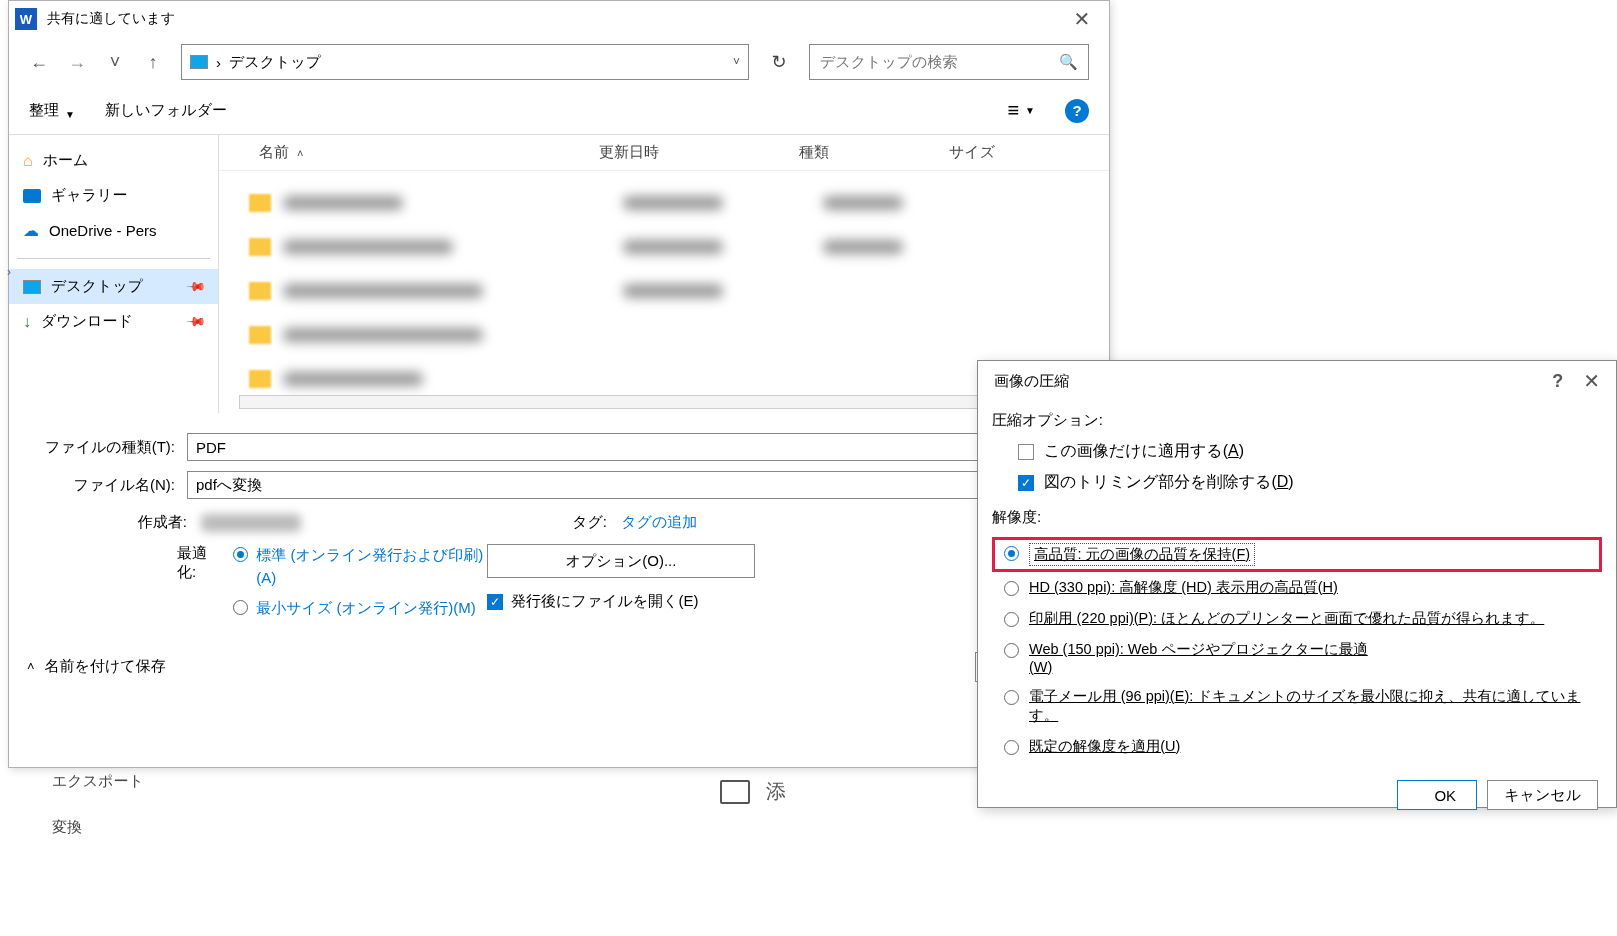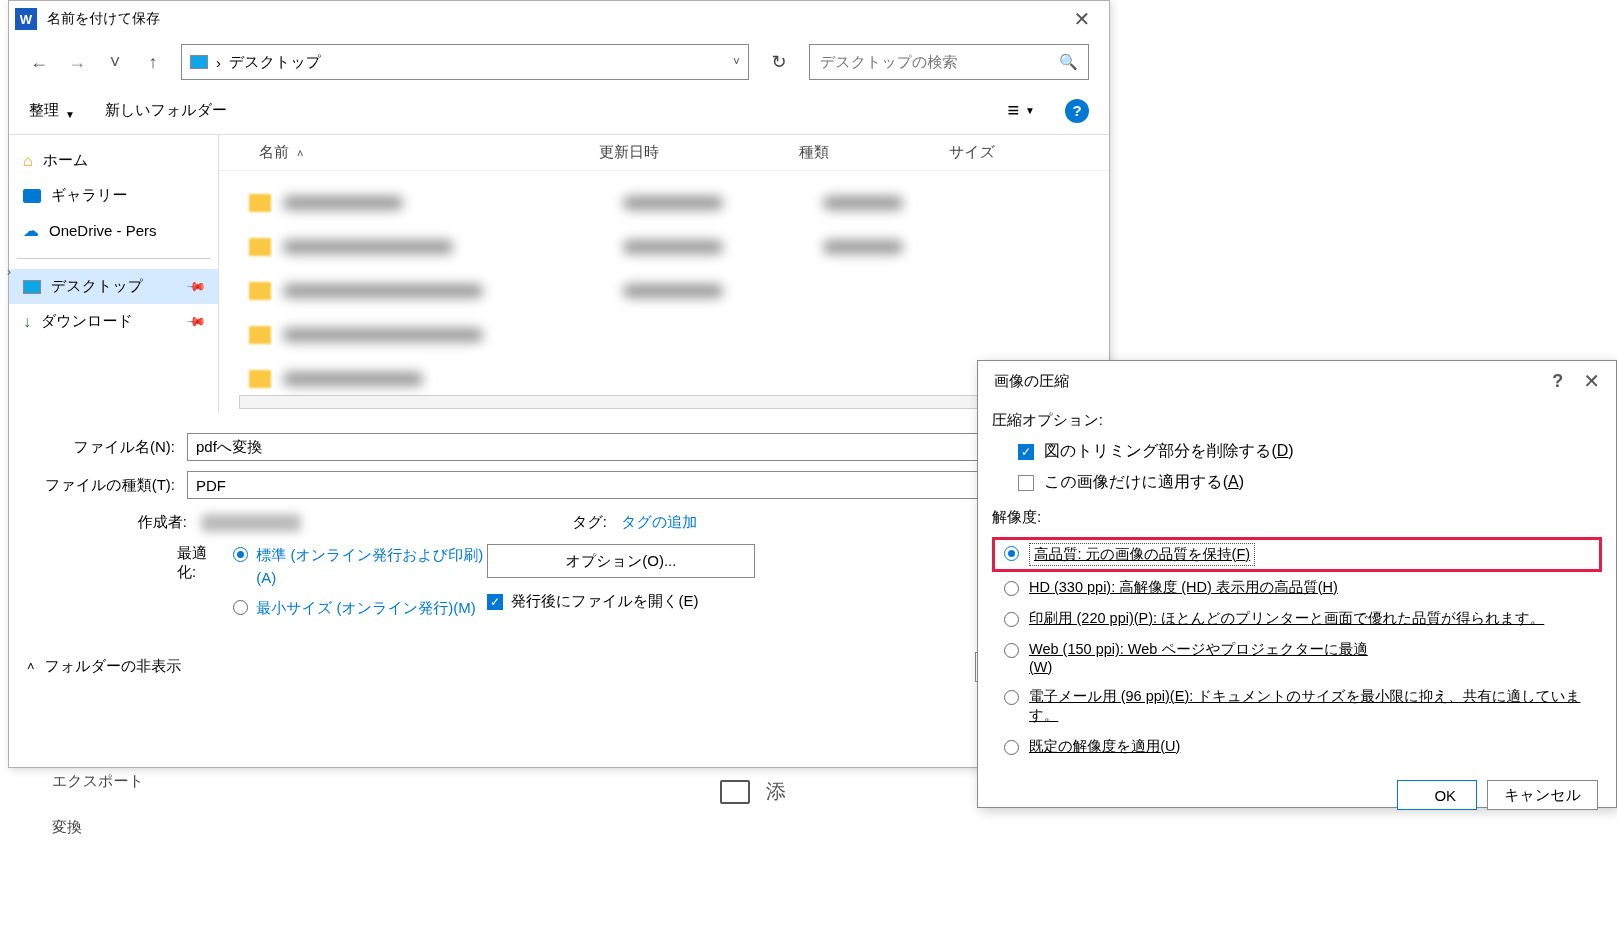--- a/index.html
+++ b/index.html
@@ -117,21 +117,21 @@
 
 .attach-peek { position:absolute; left:720px; top:778px; display:flex; align-items:center; gap:16px; font-size:20px; color:#555;}
 .folder-outline { width:30px; height:24px; border:2px solid #555; border-radius:2px;}
 </style>
 </head>
 <body>
 
 <div class="saveas">
   <div class="saveas-titlebar">
     <div class="word-icon">W</div>
-    <div class="saveas-title">名前を付けて保存</div>
+    <div class="saveas-title">共有に適しています</div>
     <div class="close-x">✕</div>
   </div>
 
   <div class="navbar">
     <div class="nav-arrow enabled">←</div>
     <div class="nav-arrow">→</div>
     <div class="nav-arrow enabled">˅</div>
     <div class="nav-arrow enabled">↑</div>
     <div class="breadcrumb-box">
       <div class="bc-icon"></div>
@@ -225,26 +225,26 @@
             <div class="fl-blur-ic"></div>
             <div class="fl-blur-txt" style="width:140px"></div>
           </div>
       </div>
       <div class="fl-scrollbar"></div>
     </div>
   </div>
 
   <div class="form-area">
     <div class="form-row">
+      <div class="form-label">ファイルの種類(T):</div>
+      <input class="form-input" value="PDF" style="">
+    </div>
+    <div class="form-row">
       <div class="form-label">ファイル名(N):</div>
       <input class="form-input" value="pdfへ変換" style="">
-    </div>
-    <div class="form-row">
-      <div class="form-label">ファイルの種類(T):</div>
-      <input class="form-input" value="PDF" style="">
     </div>
     <div class="meta-row">
       <div class="meta-left">
         <span class="meta-label">作成者:</span>
         <span class="meta-val-blur"></span>
       </div>
       <div>
         <span class="meta-label" style="width:50px">タグ:</span>
         <span class="taglink">タグの追加</span>
       </div>
@@ -270,21 +270,21 @@
         <div class="open-after">
           <div class="checkbox"></div>
           <span>発行後にファイルを開く(E)</span>
         </div>
       </div>
     </div>
   </div>
 
   <div class="bottom-row">
     <span class="bot-chev">˄</span>
-    <span class="hide-folders">フォルダーの非表示</span>
+    <span class="hide-folders">名前を付けて保存</span>
     <div class="tool-dd">
         <span>ツール(L)</span>
         <span class="chev-sm">▼</span>
       </div>
   </div>
 </div>
 
 <div class="below-item">エクスポート</div>
 <div class="below-item2">変換</div>
 
@@ -294,26 +294,26 @@
 </div>
 
 <div class="compress">
   <div class="c-titlebar">
     <span>画像の圧縮</span>
     <span class="c-help">?</span>
     <span class="c-close">✕</span>
   </div>
   <div class="c-section-label">圧縮オプション:</div>
   <div class="c-check-item">
+    <div class="checkbox-empty"></div>
+    <span><span>この画像だけに適用する(</span><span class="underline">A</span><span>)</span></span>
+  </div>
+  <div class="c-check-item">
     <div class="checkbox"></div>
     <span><span>図のトリミング部分を削除する(</span><span class="underline">D</span><span>)</span></span>
-  </div>
-  <div class="c-check-item">
-    <div class="checkbox-empty"></div>
-    <span><span>この画像だけに適用する(</span><span class="underline">A</span><span>)</span></span>
   </div>
   <div class="c-section-label">解像度:</div>
   <div class="c-radio-list">
     <div class="c-radio-item highlighted">
       <div class="radio-circle checked"></div>
       <span class="rlabel"><span>高品質: 元の画像の品質を保持(</span><span class="underline">F</span><span>)</span></span>
     </div>
     <div class="c-radio-item">
       <div class="radio-circle"></div>
       <span><span>HD (330 ppi): 高解像度 (HD) 表示用の高品質(</span><span class="underline">H</span><span>)</span></span>

